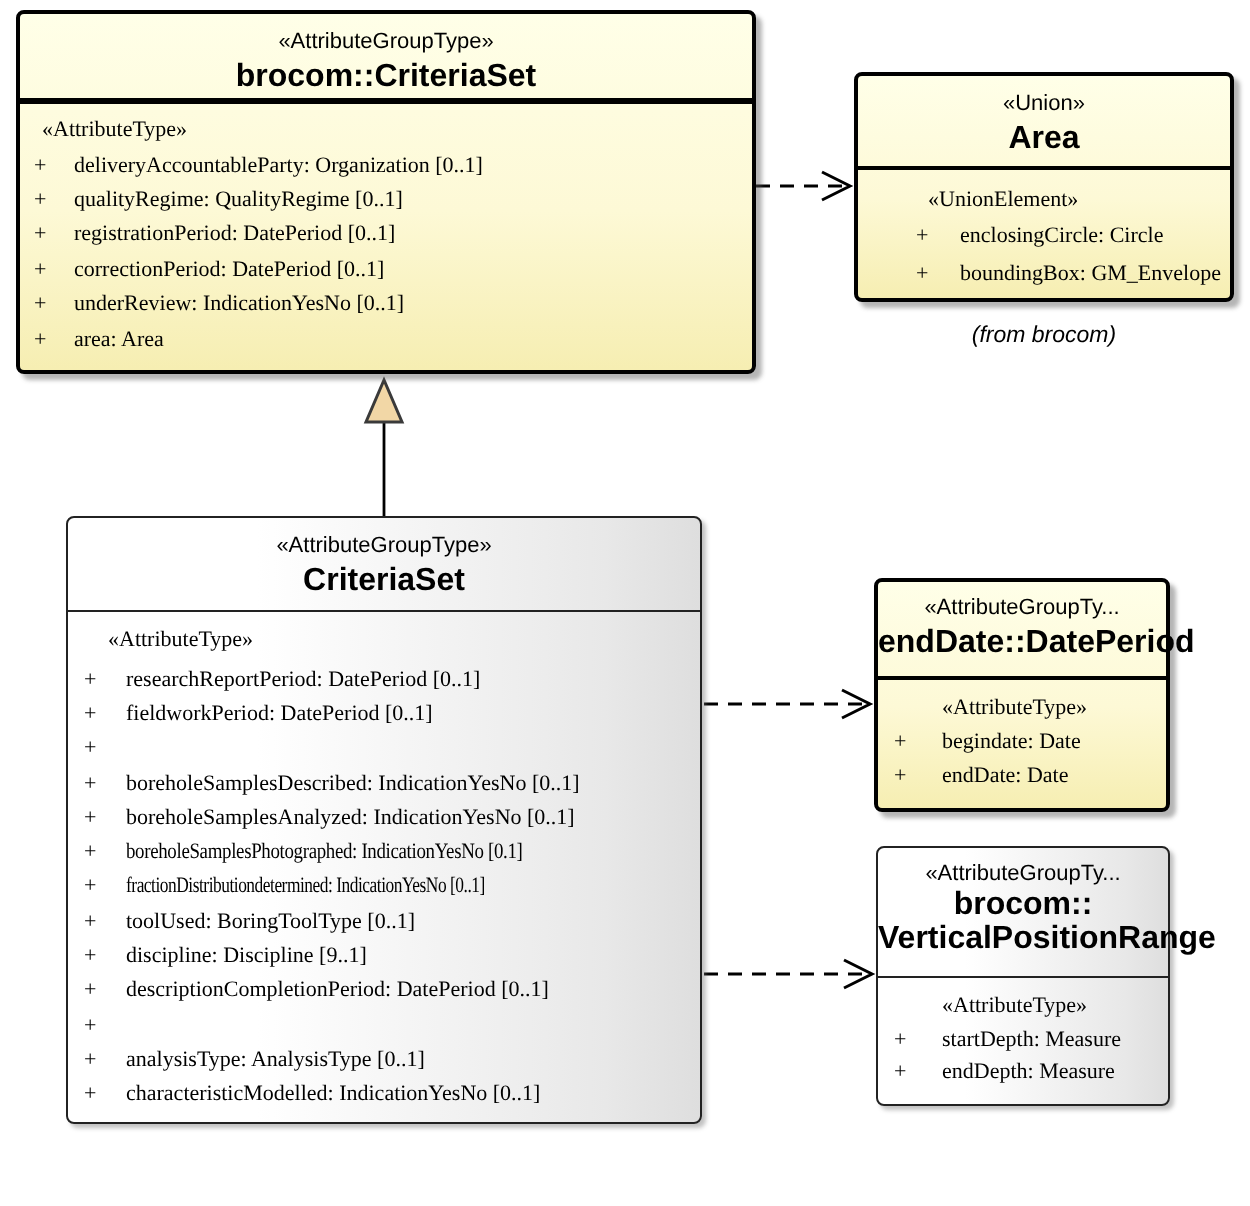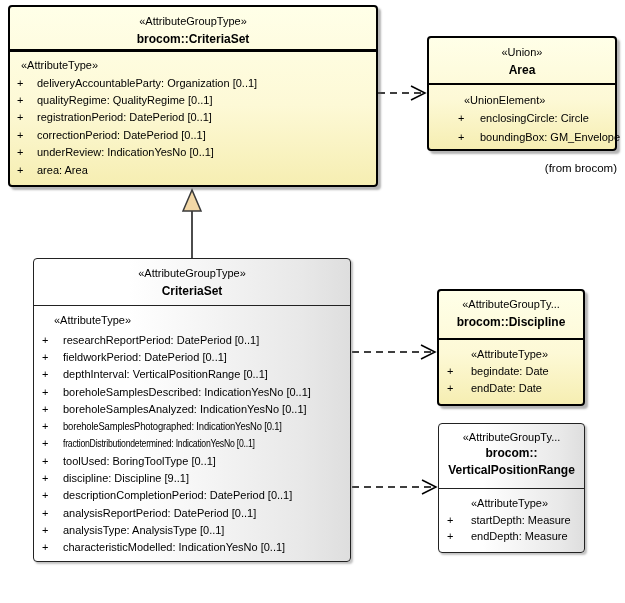--- a/index.html
+++ b/index.html
@@ -10,42 +10,42 @@
   #connectors{position:absolute;left:0;top:0;width:625px;height:603px;z-index:0;}
   .uml{
     position:absolute;box-sizing:border-box;border:2px solid #000;border-radius:4px;
     box-shadow:3px 3px 2px rgba(90,90,90,0.45);z-index:1;
   }
   .yellow{background:linear-gradient(180deg,#FFFFE8 0%,#FDF9D6 55%,#F6EEB2 100%);}
   .whitegrad{background:linear-gradient(90deg,#FFFFFF 30%,#E8E8E8 85%,#DEDEDE 100%);}
   .thin{border-width:1px;border-color:#222;box-shadow:2px 2px 2px rgba(120,120,120,0.45);}
   .hdr{box-sizing:border-box;text-align:center;padding-top:6px;}
   .hdr .stereo{display:block;font-size:11px;line-height:17px;}
-  .hdr .cname{display:block;font-size:12px;line-height:18px;font-weight:bold;}
+  .hdr .cname{display:block;font-size:16px;line-height:18px;font-weight:bold;}
   .divider3{border-bottom:3px solid #000;}
   .divider2{border-bottom:2px solid #000;}
   .divider1{border-bottom:1px solid #222;}
-  .body{box-sizing:border-box;padding-top:5px;}
+  .body{box-sizing:border-box;padding-top:5px;font-family:Liberation Serif, serif;}
   .section-label{font-size:11px;line-height:17px;white-space:nowrap;}
   .row{display:flex;align-items:center;white-space:nowrap;}
   .plus{flex:0 0 auto;text-align:left;font-size:11px;}
   .attr-text{font-size:11px;white-space:nowrap;}
   
   #c1{left:8px;top:5px;width:370px;height:182px;}
   #c1 .hdr{height:45px;}
   #c1 .body{padding-left:11px;}
   #c1 .row{height:17.4px;padding-left:0;}
   #c1 .plus{width:20px;margin-left:-4px;}
   #c2{left:427px;top:36px;width:190px;height:115px;}
   #c2 .hdr{height:47px;}
   #c2 .body{padding-left:14px;padding-top:7px;margin-left:21px;}
   #c2 .row{height:18.5px;}
   #c2 .plus{width:22px;margin-left:-6px;}
-  #fromnote{position:absolute;left:427px;top:162px;width:190px;text-align:right;
-    font-size:11.5px;z-index:1;}
+  #fromnote{position:absolute;left:427px;top:162px;width:190px;text-align:center;
+    font-size:11.5px;font-style:italic;z-index:1;}
   
   #c3{left:33px;top:258px;width:318px;height:304px;}
   #c3 .hdr{height:47px;}
   #c3 .body{padding-left:20px;padding-top:6px;}
   #c3 .section-label{margin-bottom:2px;}
   #c3 .row{height:17.3px;padding-left:0;}
   #c3 .plus{width:21px;margin-left:-12px;}
   .sq1{display:inline-block;transform:scaleX(0.86);transform-origin:left center;letter-spacing:-0.2px;}
   .sq2{display:inline-block;transform:scaleX(0.79);transform-origin:left center;letter-spacing:-0.3px;}
   
@@ -156,21 +156,20 @@
       <div class="row">
           <span class="plus">+</span>
           <span class="attr-text">researchReportPeriod: DatePeriod [0..1]</span>
         </div>
       <div class="row">
           <span class="plus">+</span>
           <span class="attr-text">fieldworkPeriod: DatePeriod [0..1]</span>
         </div>
       <div class="row">
           <span class="plus">+</span>
-          <span class="attr-text">depthInterval: VerticalPositionRange [0..1]</span>
         </div>
       <div class="row">
           <span class="plus">+</span>
           <span class="attr-text">boreholeSamplesDescribed: IndicationYesNo [0..1]</span>
         </div>
       <div class="row">
           <span class="plus">+</span>
           <span class="attr-text">boreholeSamplesAnalyzed: IndicationYesNo [0..1]</span>
         </div>
       <div class="row">
@@ -188,37 +187,36 @@
       <div class="row">
           <span class="plus">+</span>
           <span class="attr-text">discipline: Discipline [9..1]</span>
         </div>
       <div class="row">
           <span class="plus">+</span>
           <span class="attr-text">descriptionCompletionPeriod: DatePeriod [0..1]</span>
         </div>
       <div class="row">
           <span class="plus">+</span>
-          <span class="attr-text">analysisReportPeriod: DatePeriod [0..1]</span>
         </div>
       <div class="row">
           <span class="plus">+</span>
           <span class="attr-text">analysisType: AnalysisType [0..1]</span>
         </div>
       <div class="row">
           <span class="plus">+</span>
           <span class="attr-text">characteristicModelled: IndicationYesNo [0..1]</span>
         </div>
     </div>
   </div>
 
   <div id="c4" class="uml yellow">
     <div class="hdr divider2">
       <span class="stereo">«AttributeGroupTy...</span>
-      <span class="cname">brocom::Discipline</span>
+      <span class="cname">endDate::DatePeriod</span>
     </div>
     <div class="body">
       <div class="section-label">«AttributeType»</div>
       <div class="row">
           <span class="plus">+</span>
           <span class="attr-text">begindate: Date</span>
         </div>
       <div class="row">
           <span class="plus">+</span>
           <span class="attr-text">endDate: Date</span>

